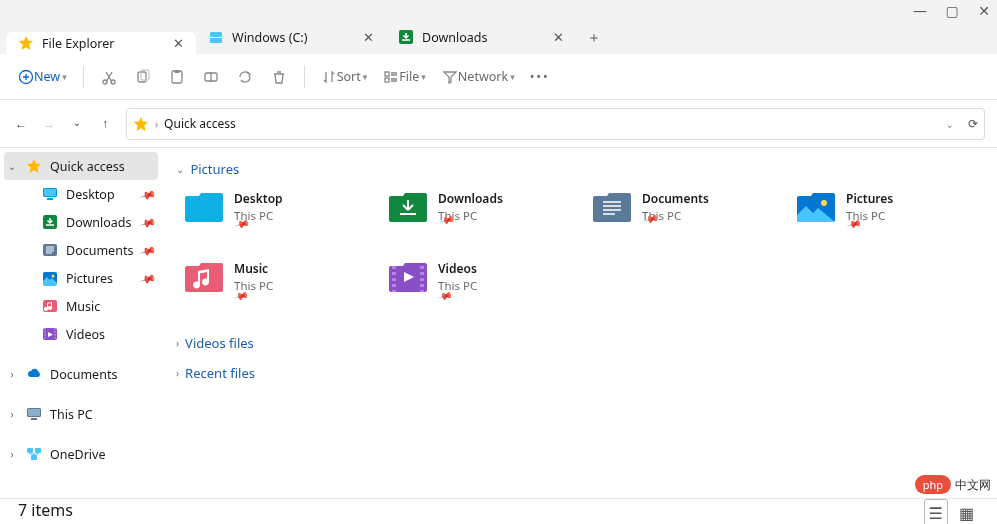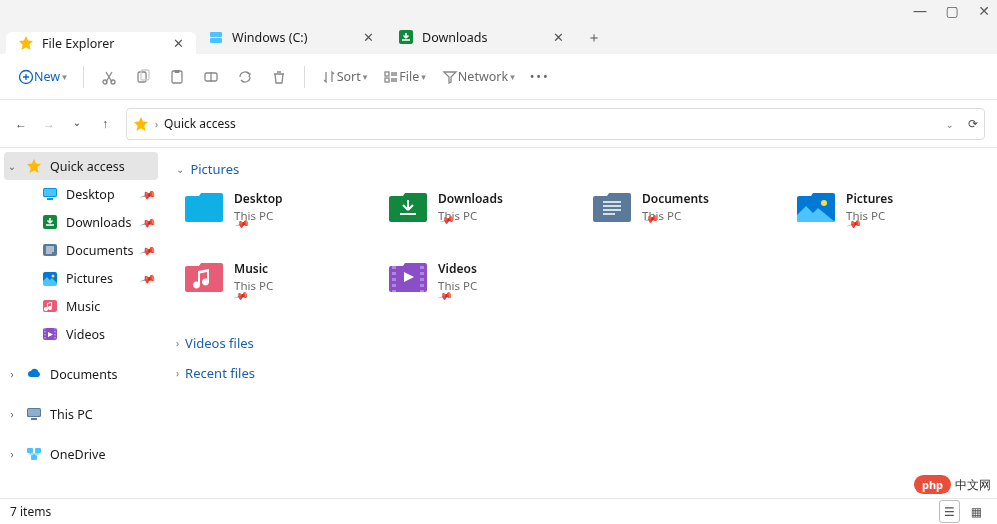--- a/index.html
+++ b/index.html
@@ -195,41 +195,41 @@
   .folder-text { display: flex; flex-direction: column; gap: 1px; }
   .folder-name { font-weight: 600; font-size: 12px; }
   .folder-sub { color: var(--text-muted); font-size: 11.5px; }
   .folder-pin { color: #888; font-size: 10px; transform: rotate(30deg); margin-top: 2px; }
   
   .statusbar {
     height: 26px;
     background: var(--bg-white);
     border-top: 1px solid var(--border);
     display: flex;
-    align-items: center;
-    padding: 0 10px;
-    font-size: 12px;
+    align-items: flex-start;
+    padding: 0 18px;
+    font-size: 16px;
     gap: 10px;
   }
   .statusbar .spacer { flex: 1; }
   .viewtoggle { display: flex; gap: 6px; color: #555; }
   .viewtoggle span { padding: 2px 4px; border: 1px solid transparent; border-radius: 3px; }
   .viewtoggle span.active { border-color: #bbb; }
   
   .watermark {
     position: absolute;
     right: 6px; bottom: 30px;
     display: flex; align-items: center; gap: 4px;
     font-size: 12px; color: #333;
     pointer-events: none;
   }
   .watermark-pill {
     background: #e94e3d; color: #fff;
     padding: 2px 8px; border-radius: 10px;
-    font-weight: 700; font-size: 11px;
+    font-weight: 400; font-size: 11px;
   }
   svg { display: block; }
 </style>
 </head>
 <body>
 
 <div class="titlebar">
   <div class="win-controls">
     <span class="win-btn">—</span>
     <span class="win-btn">▢</span>

